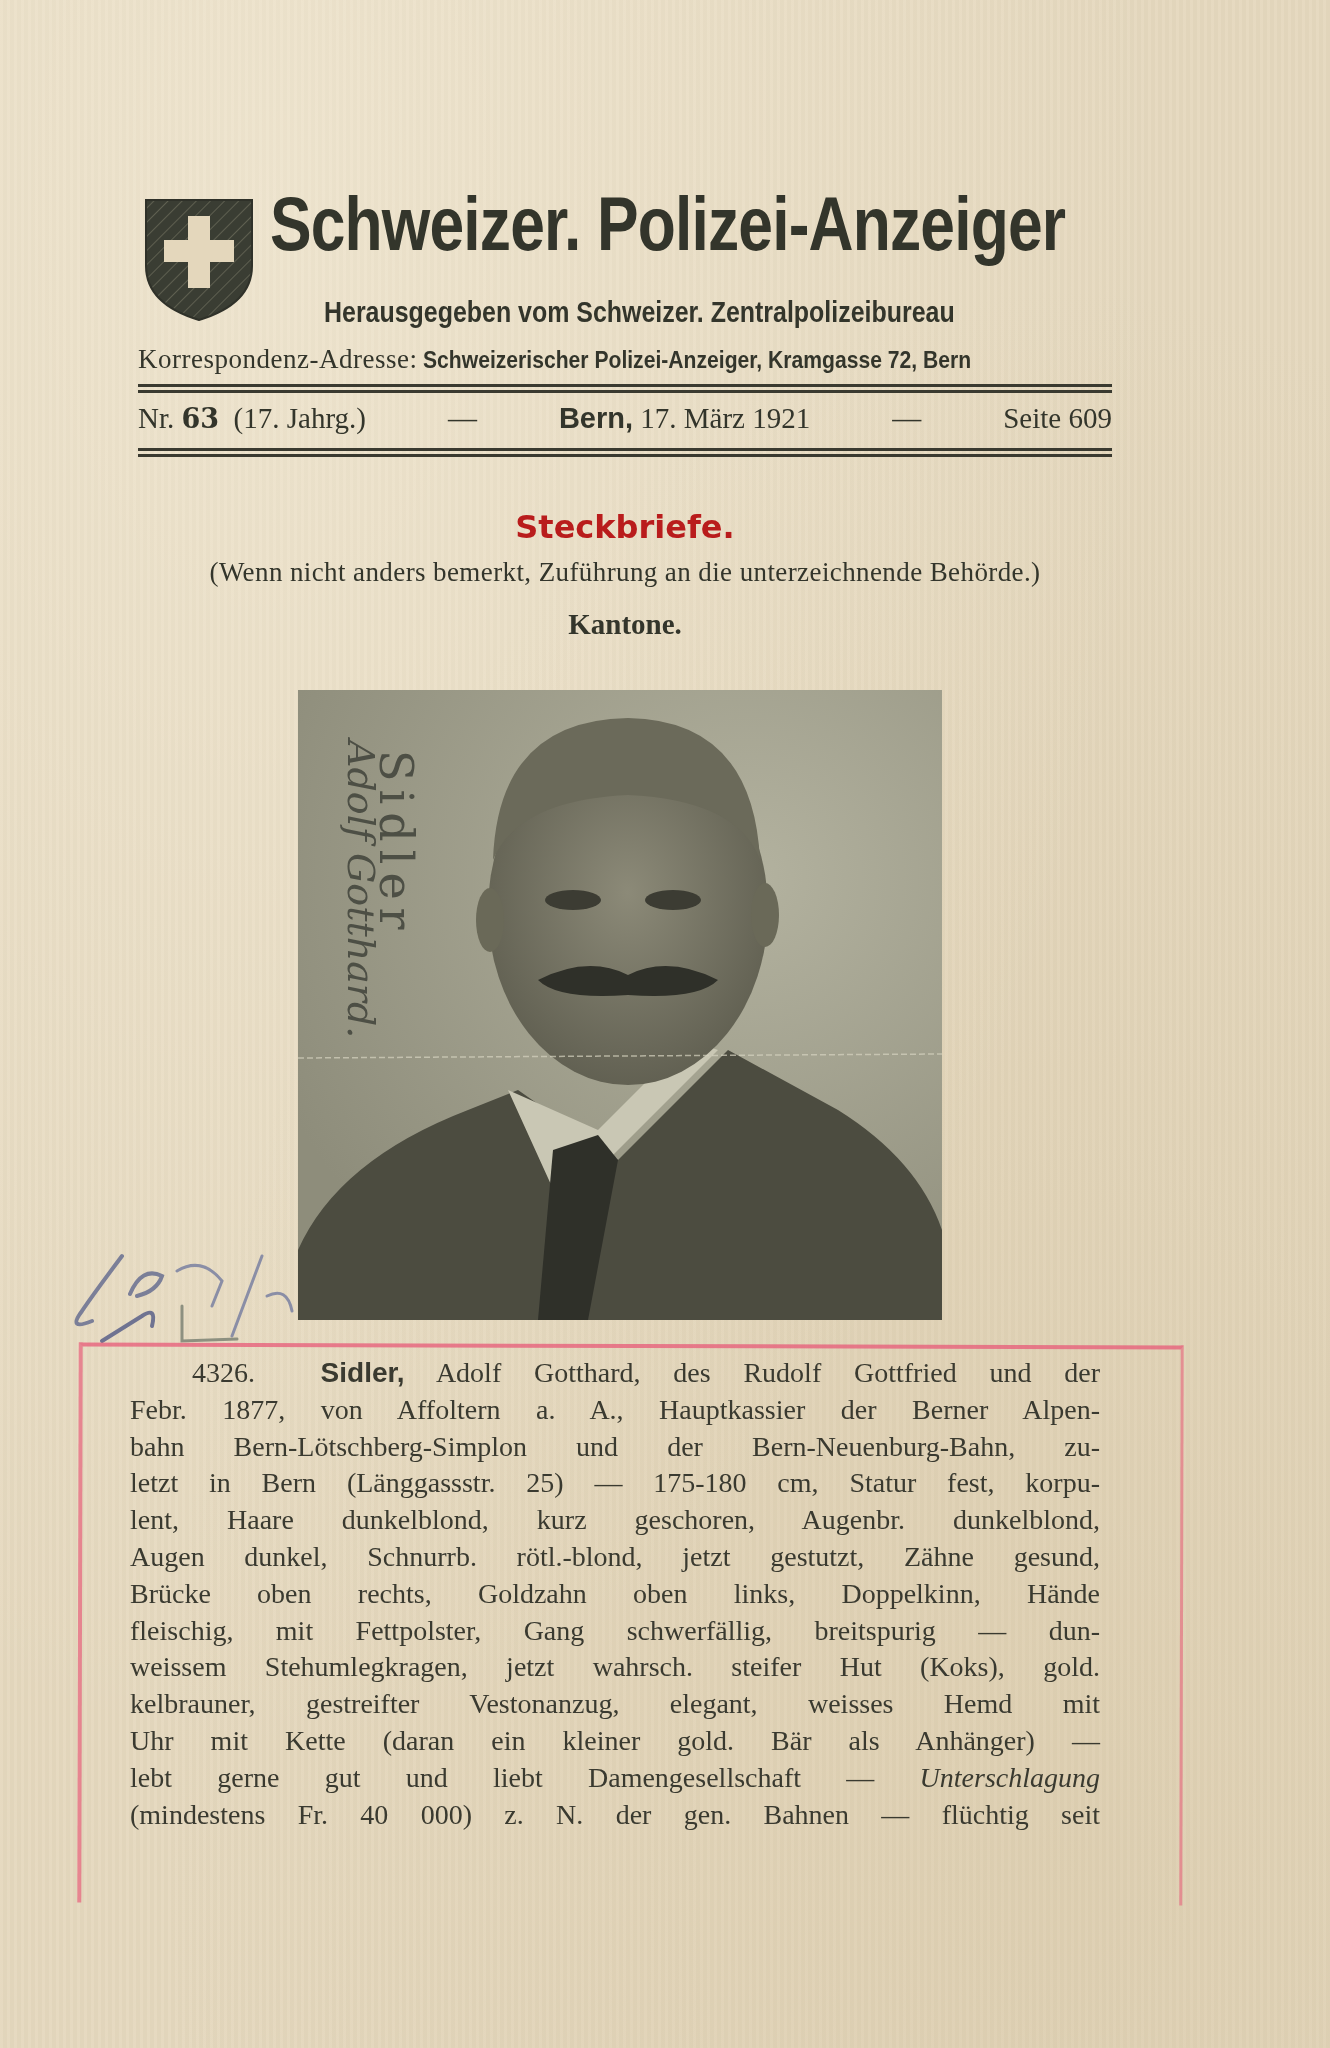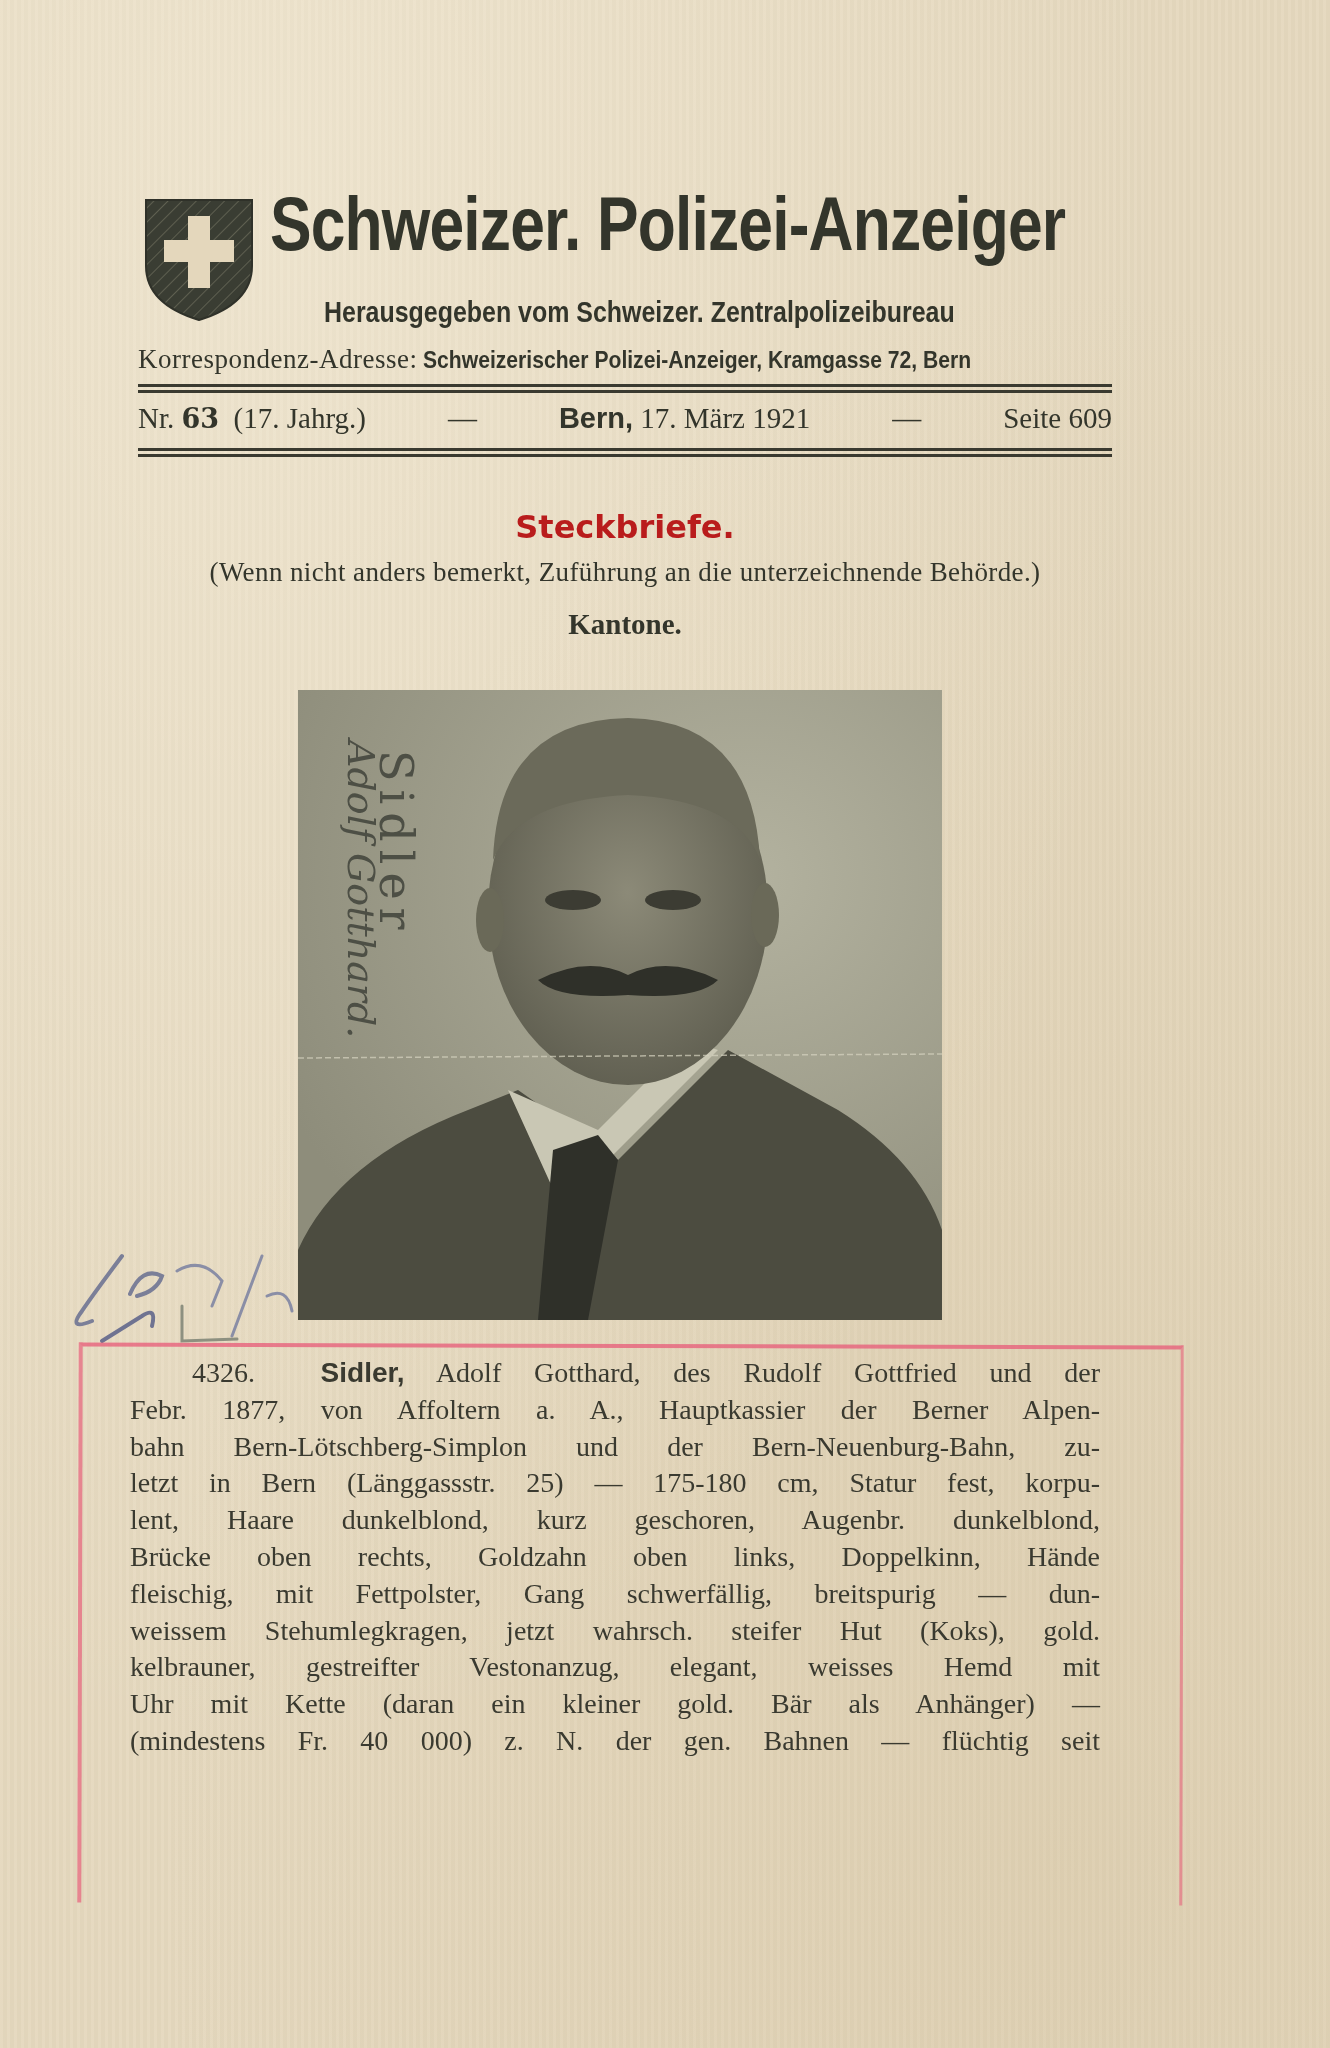--- a/index.html
+++ b/index.html
@@ -234,19 +234,21 @@
 </svg>
 
 <div class="red-frame"></div>
 
 <div class="entry">
   <span class="line first"><span>4326.</span>&nbsp;&nbsp;<b>Sidler,</b> <span>Adolf Gotthard, des Rudolf Gottfried und der</span></span>
   <span class="line">Febr. 1877, von Affoltern a. A., Hauptkassier der Berner Alpen-</span>
   <span class="line">bahn Bern-Lötschberg-Simplon und der Bern-Neuenburg-Bahn, zu-</span>
   <span class="line">letzt in Bern (Länggassstr. 25) — 175-180 cm, Statur fest, korpu-</span>
   <span class="line">lent, Haare dunkelblond, kurz geschoren, Augenbr. dunkelblond,</span>
+  <span class="line">Augen dunkel, Schnurrb. rötl.-blond, jetzt gestutzt, Zähne gesund,</span>
   <span class="line">Brücke oben rechts, Goldzahn oben links, Doppelkinn, Hände</span>
   <span class="line">fleischig, mit Fettpolster, Gang schwerfällig, breitspurig — dun-</span>
   <span class="line">weissem Stehumlegkragen, jetzt wahrsch. steifer Hut (Koks), gold.</span>
   <span class="line">kelbrauner, gestreifter Vestonanzug, elegant, weisses Hemd mit</span>
   <span class="line">Uhr mit Kette (daran ein kleiner gold. Bär als Anhänger) —</span>
+  <span class="line"><span>lebt gerne gut und liebt Damengesellschaft —</span> <i>Unterschlagung</i></span>
   <span class="line last">(mindestens Fr. 40 000) z. N. der gen. Bahnen — flüchtig seit</span>
 </div>
 
 </body></html>

